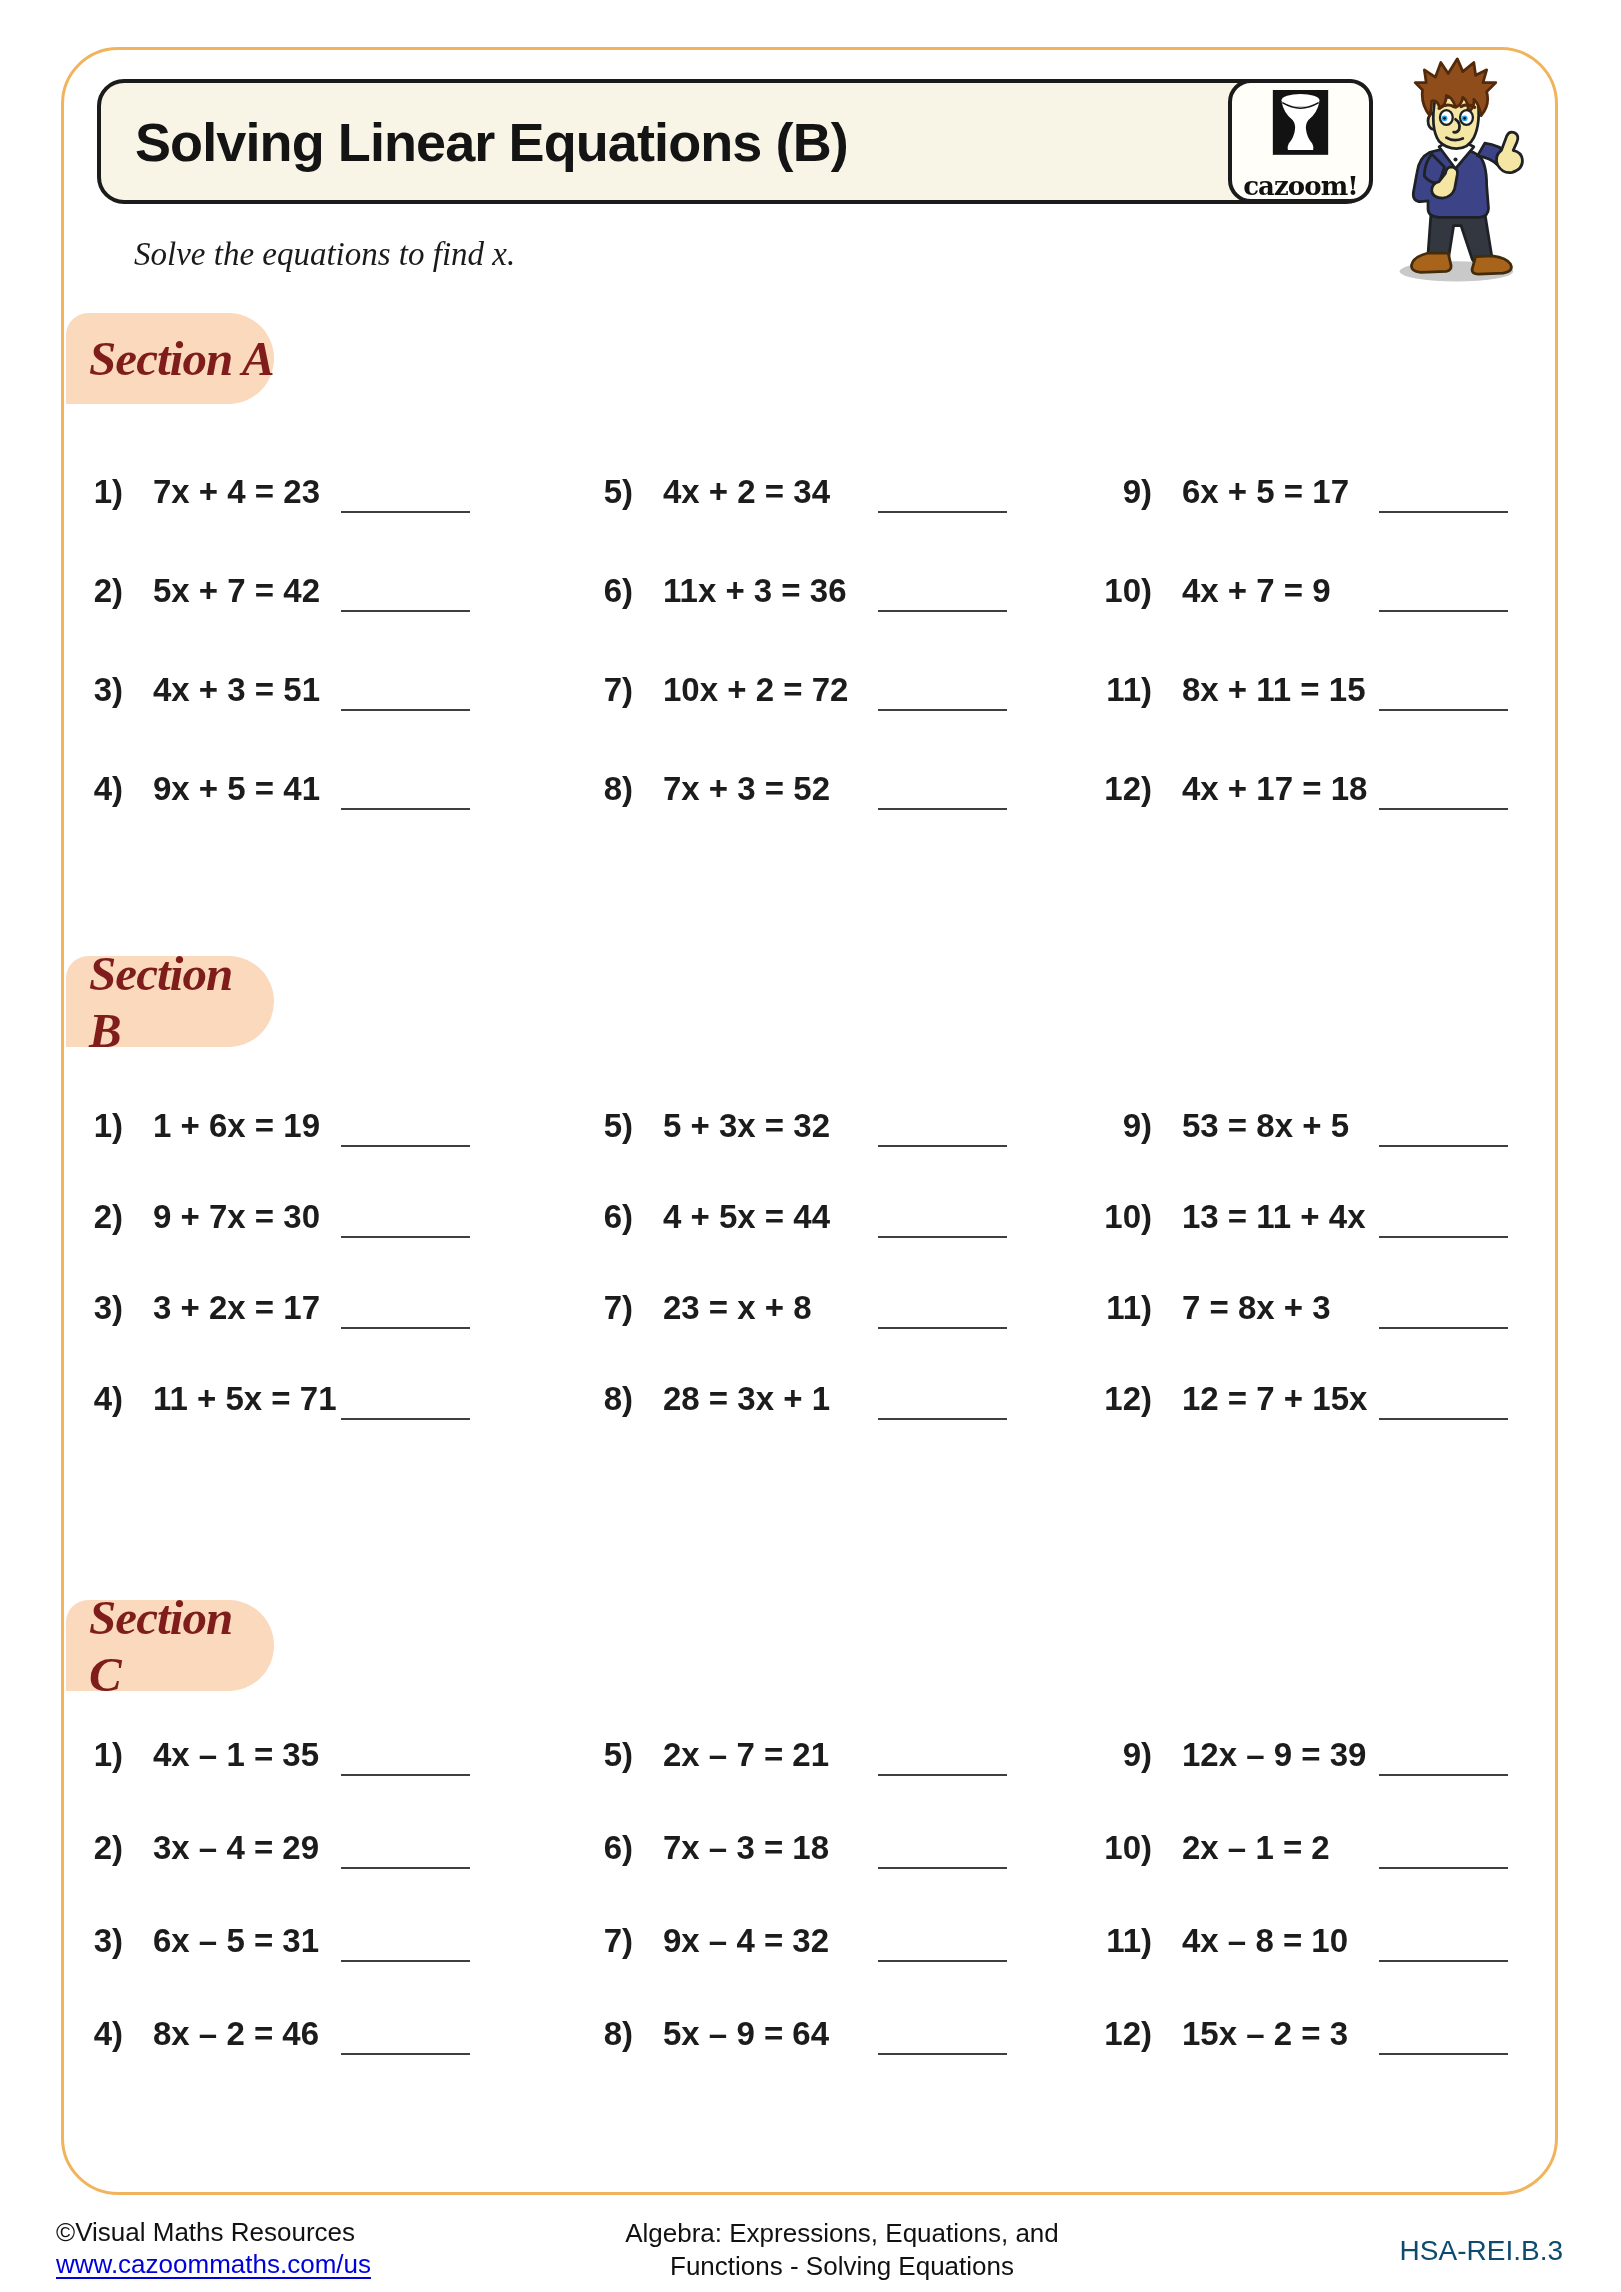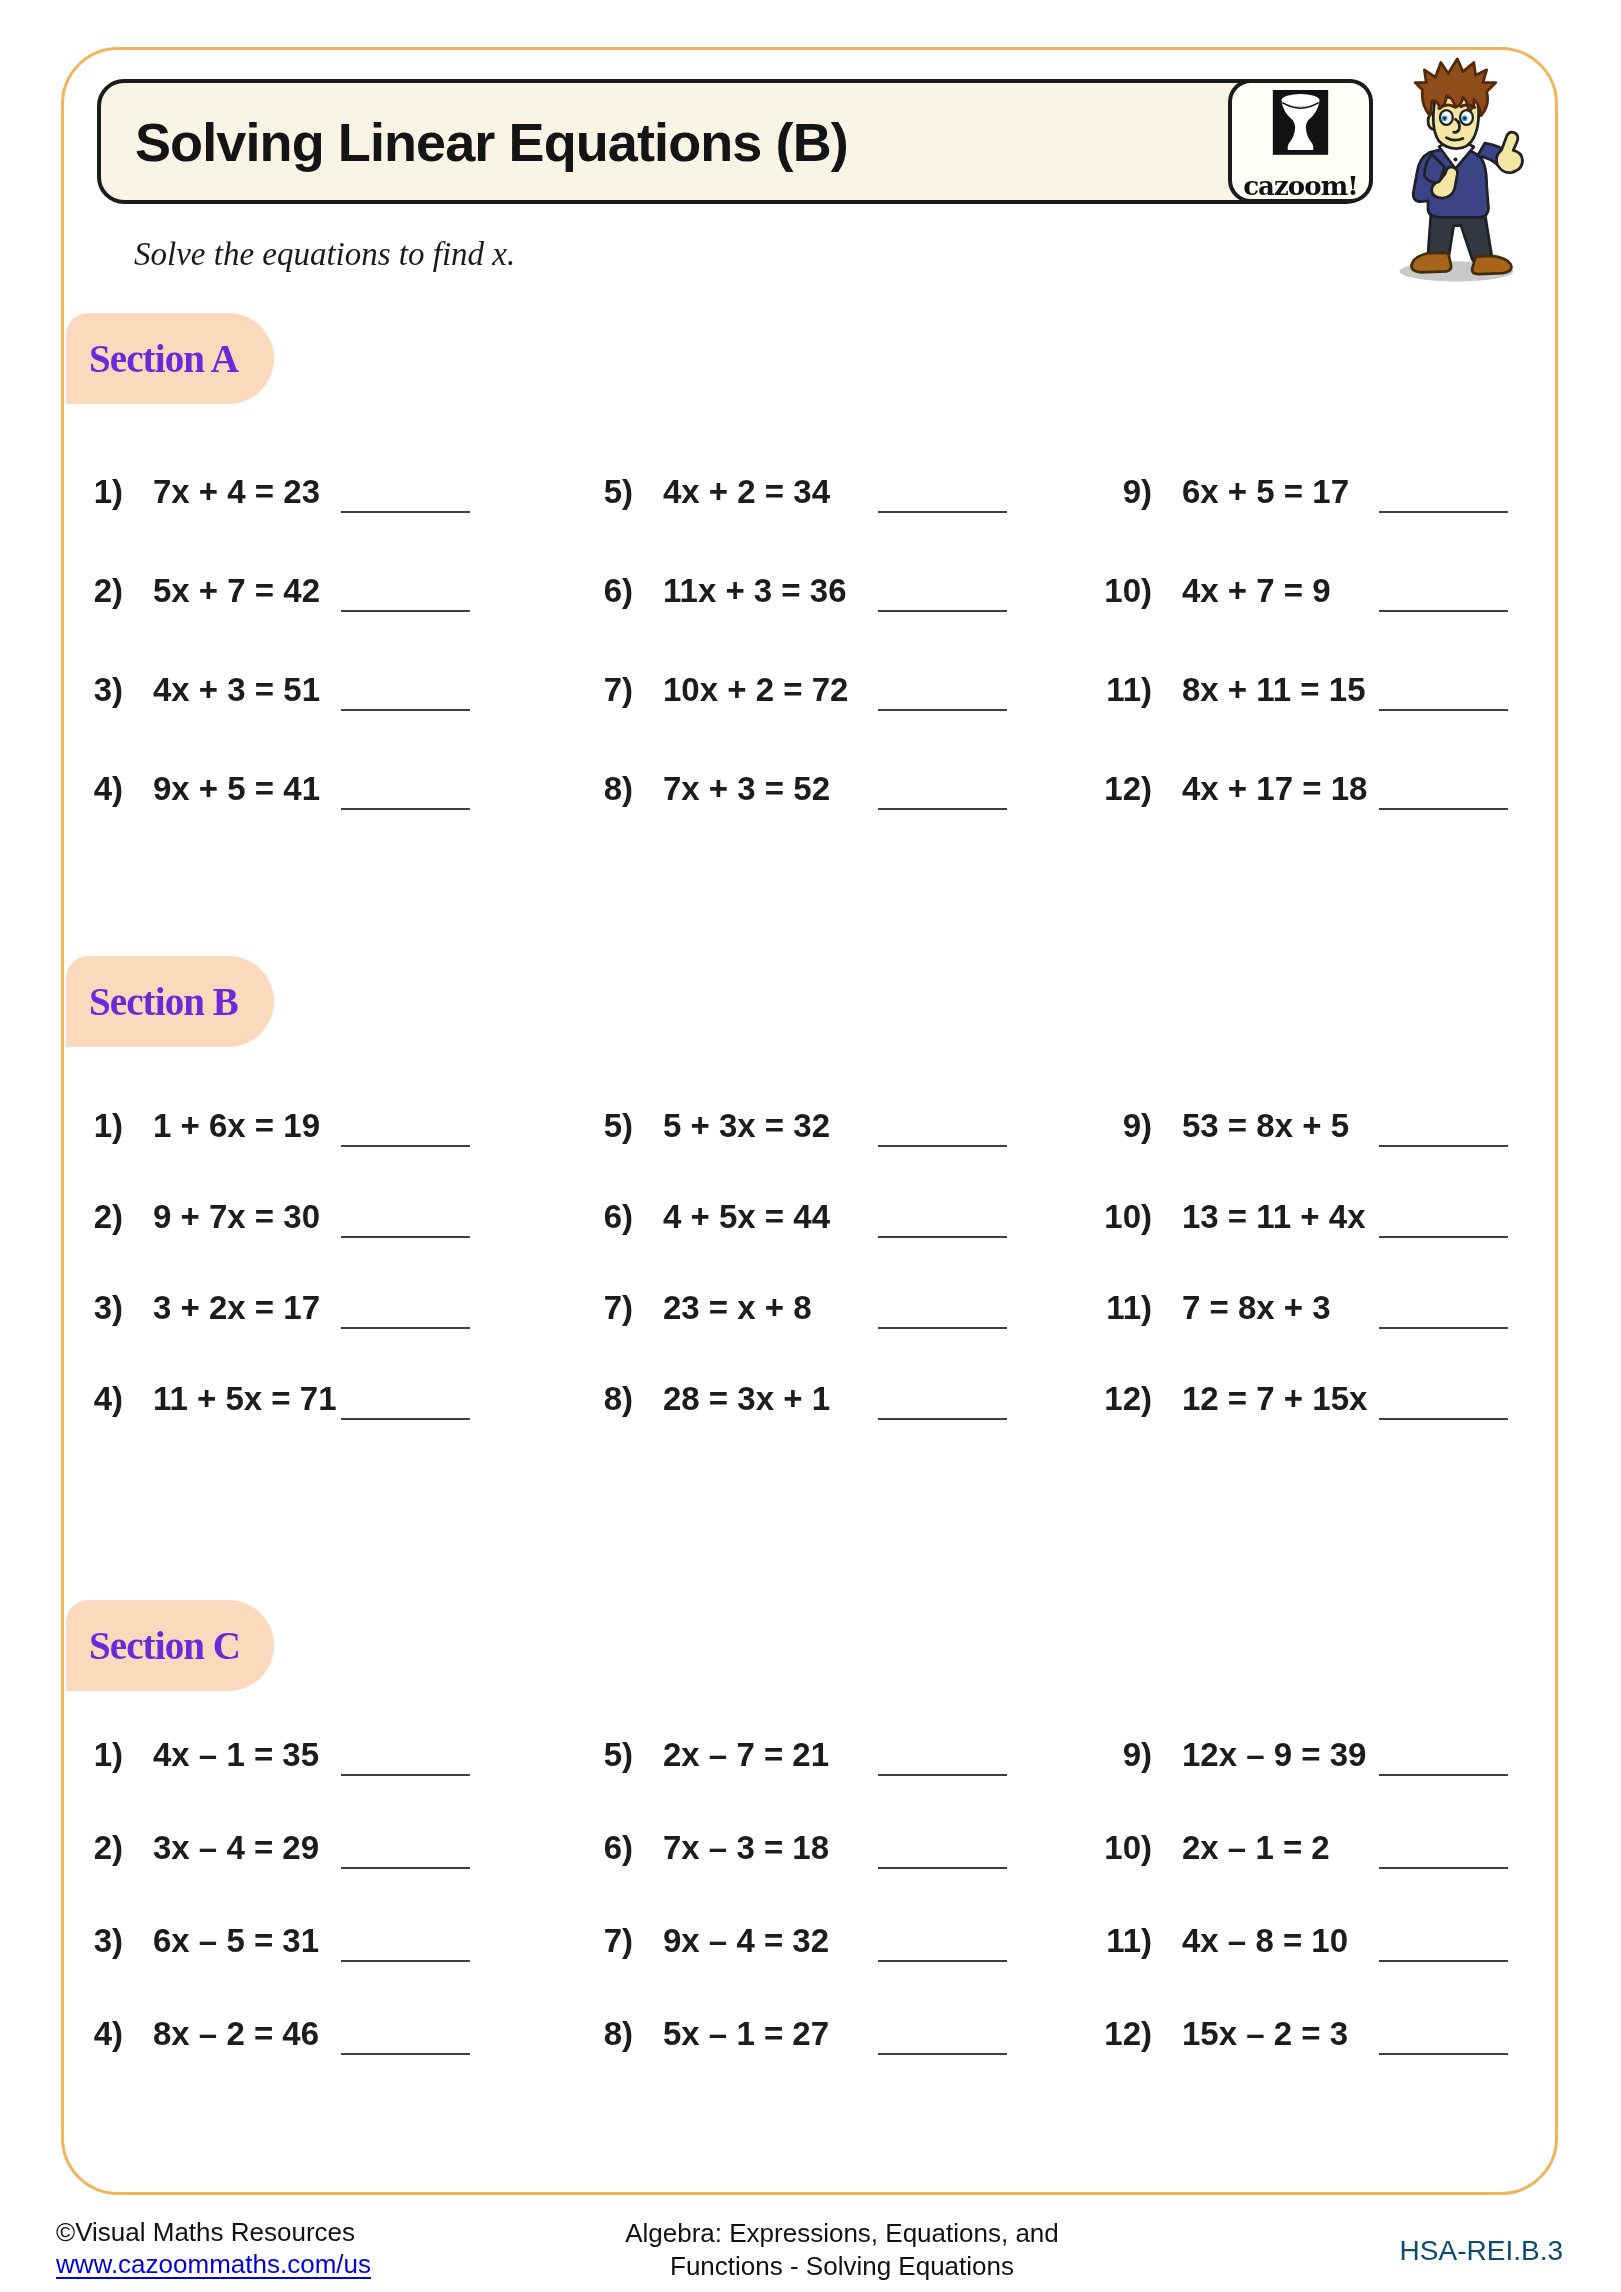--- a/index.html
+++ b/index.html
@@ -31,22 +31,22 @@
     letter-spacing:-0.9px;color:#111;line-height:1.0;margin-top:18px;}
 
   .mascot{position:absolute;left:1386px;top:57px;width:150px;height:229px;z-index:3;}
 
   .instruction{position:absolute;left:134px;top:236px;
     font-family:"Liberation Serif",serif;font-style:italic;font-size:33px;color:#1a1a1a;}
 
   .section-label{position:absolute;left:66px;width:208px;height:91px;
     background:var(--section-label-bg);border-radius:23px 47px 47px 0;
     display:flex;align-items:center;padding-left:23px;z-index:1;}
-  .section-label-text{font-family:"Liberation Serif",serif;
-    font-weight:700;font-size:39px;color:#6d28d9;letter-spacing:-0.9px;}
+  .section-label-text{font-family:"Liberation Serif",serif;font-style:italic;
+    font-weight:700;font-size:49px;color:#7f1d1d;letter-spacing:-0.9px;}
 
   .questions{position:absolute;left:60px;width:1470px;display:grid;
     grid-template-columns:510px 519px 441px;
     grid-template-rows:repeat(4,var(--pitch));grid-auto-flow:column;}
   .sec-0 .section-label{top:313px;}
   .sec-1 .section-label{top:956px;}
   .sec-2 .section-label{top:1600px;}
   .sec-0 .questions{top:473px;--pitch:99px;}
   .sec-1 .questions{top:1107px;--pitch:91px;}
   .sec-2 .questions{top:1736px;--pitch:93px;}
@@ -320,21 +320,21 @@
   </div>
 
   <div class="q c2">
     <span class="q-num">7)</span>
     <span class="q-eq">9x – 4 = 32</span>
     <span class="q-line"></span>
   </div>
 
   <div class="q c2">
     <span class="q-num">8)</span>
-    <span class="q-eq">5x – 1 = 27</span>
+    <span class="q-eq">5x – 9 = 64</span>
     <span class="q-line"></span>
   </div>
 
   <div class="q c3">
     <span class="q-num">9)</span>
     <span class="q-eq">12x – 9 = 39</span>
     <span class="q-line"></span>
   </div>
 
   <div class="q c3">

